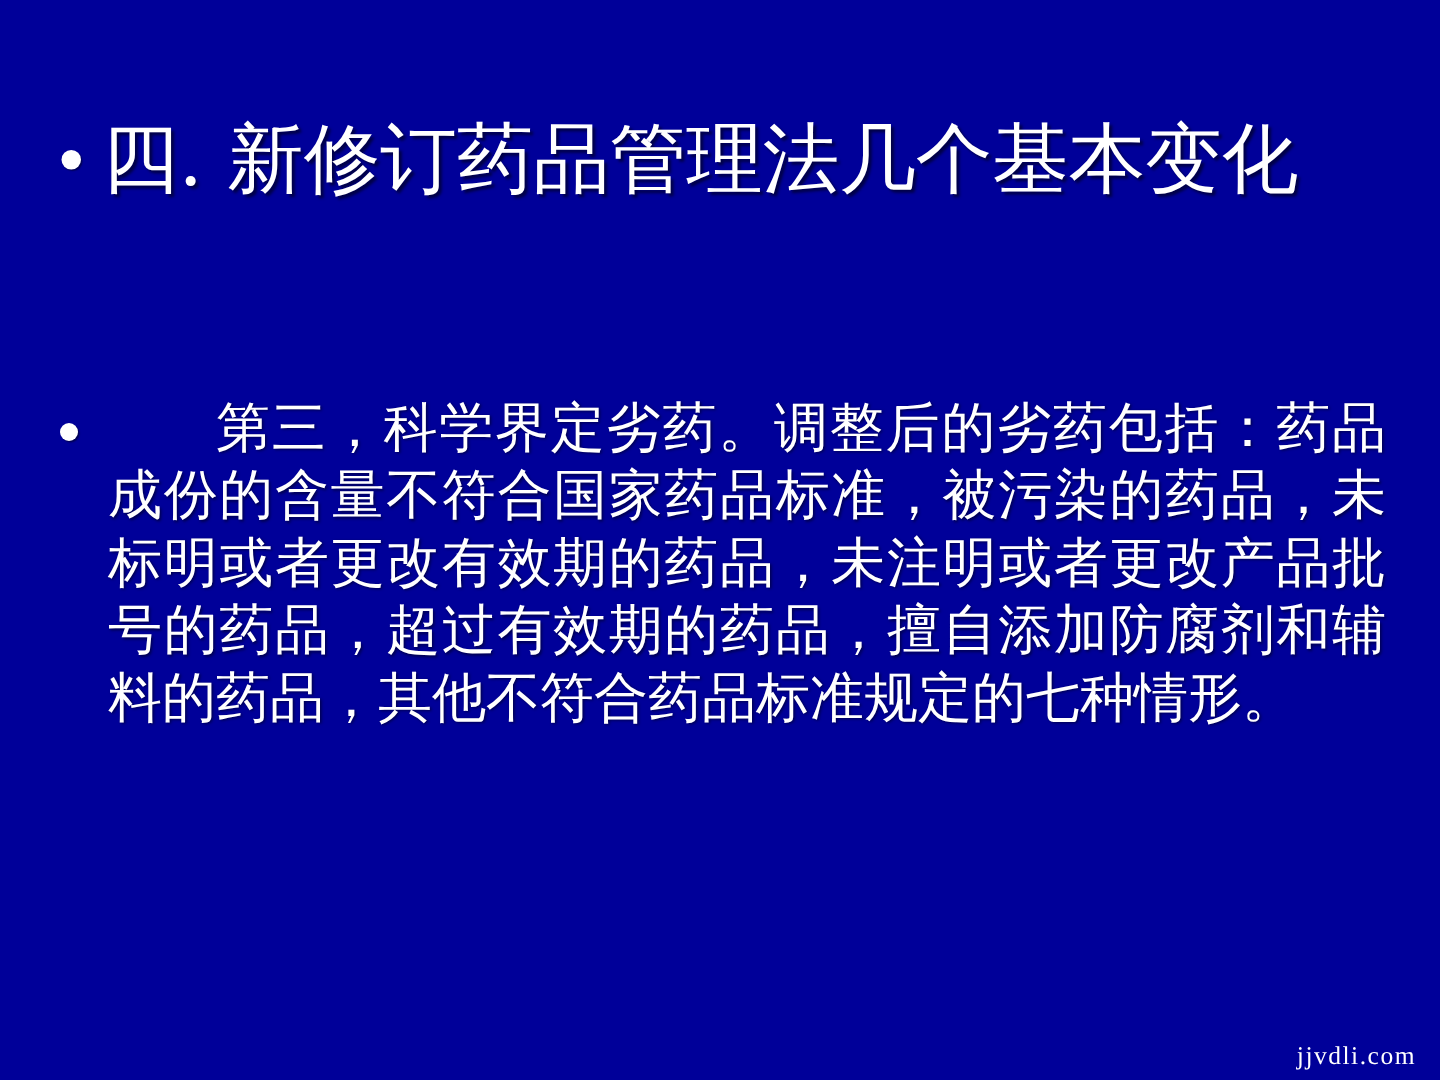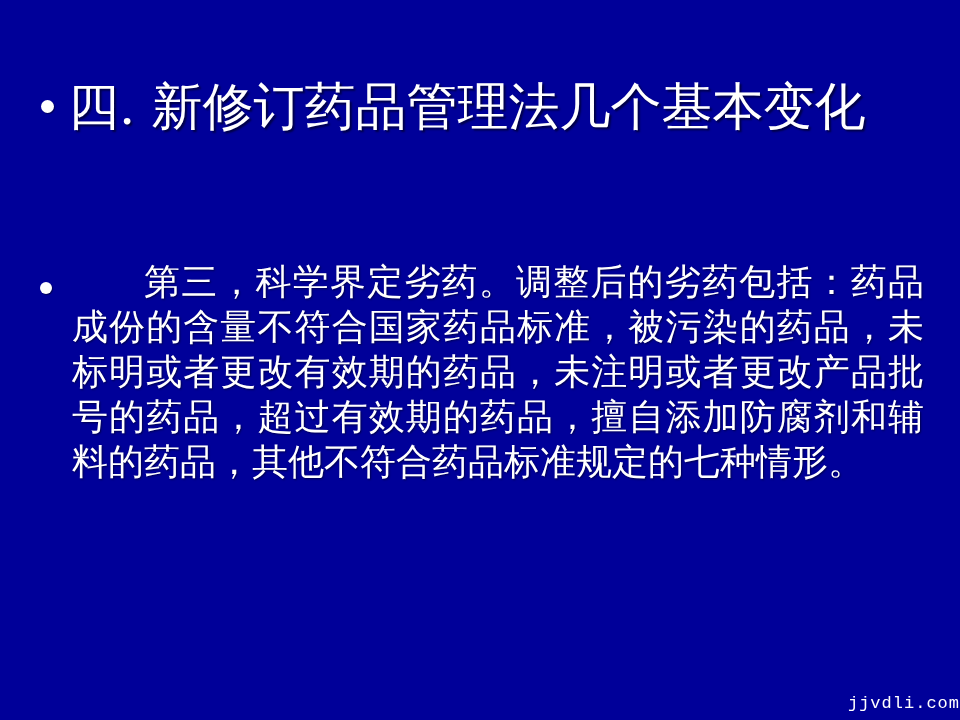--- a/index.html
+++ b/index.html
@@ -106,33 +106,33 @@
     left: 72px;
     top: 0;
     width: 852px;
     color: #ffffff;
     font-size: 36px;
     line-height: 45px;
     text-align: justify;
     text-justify: inter-character;
     text-indent: 72px;
     text-shadow: 1px 1px 2px rgba(0,0,0,0.5);
-    font-family: Liberation Mono, monospace;
+    font-family: Liberation Sans, sans-serif;
   }
 
   
   .watermark {
     position: absolute;
-    right: 0;
+    right: 16px;
     bottom: 6px;
     color: #ffffff;
     font-size: 17px;
     line-height: 20px;
     letter-spacing: 1px;
-    font-family: Liberation Mono, monospace;
+    font-family: Liberation Serif, serif;
     white-space: nowrap;
   }
 </style>
 </head>
 <body>
 
 <div class="slide">
 
   <div class="bullet-row" id="title-row">
     <span class="bullet-dot"></span>

